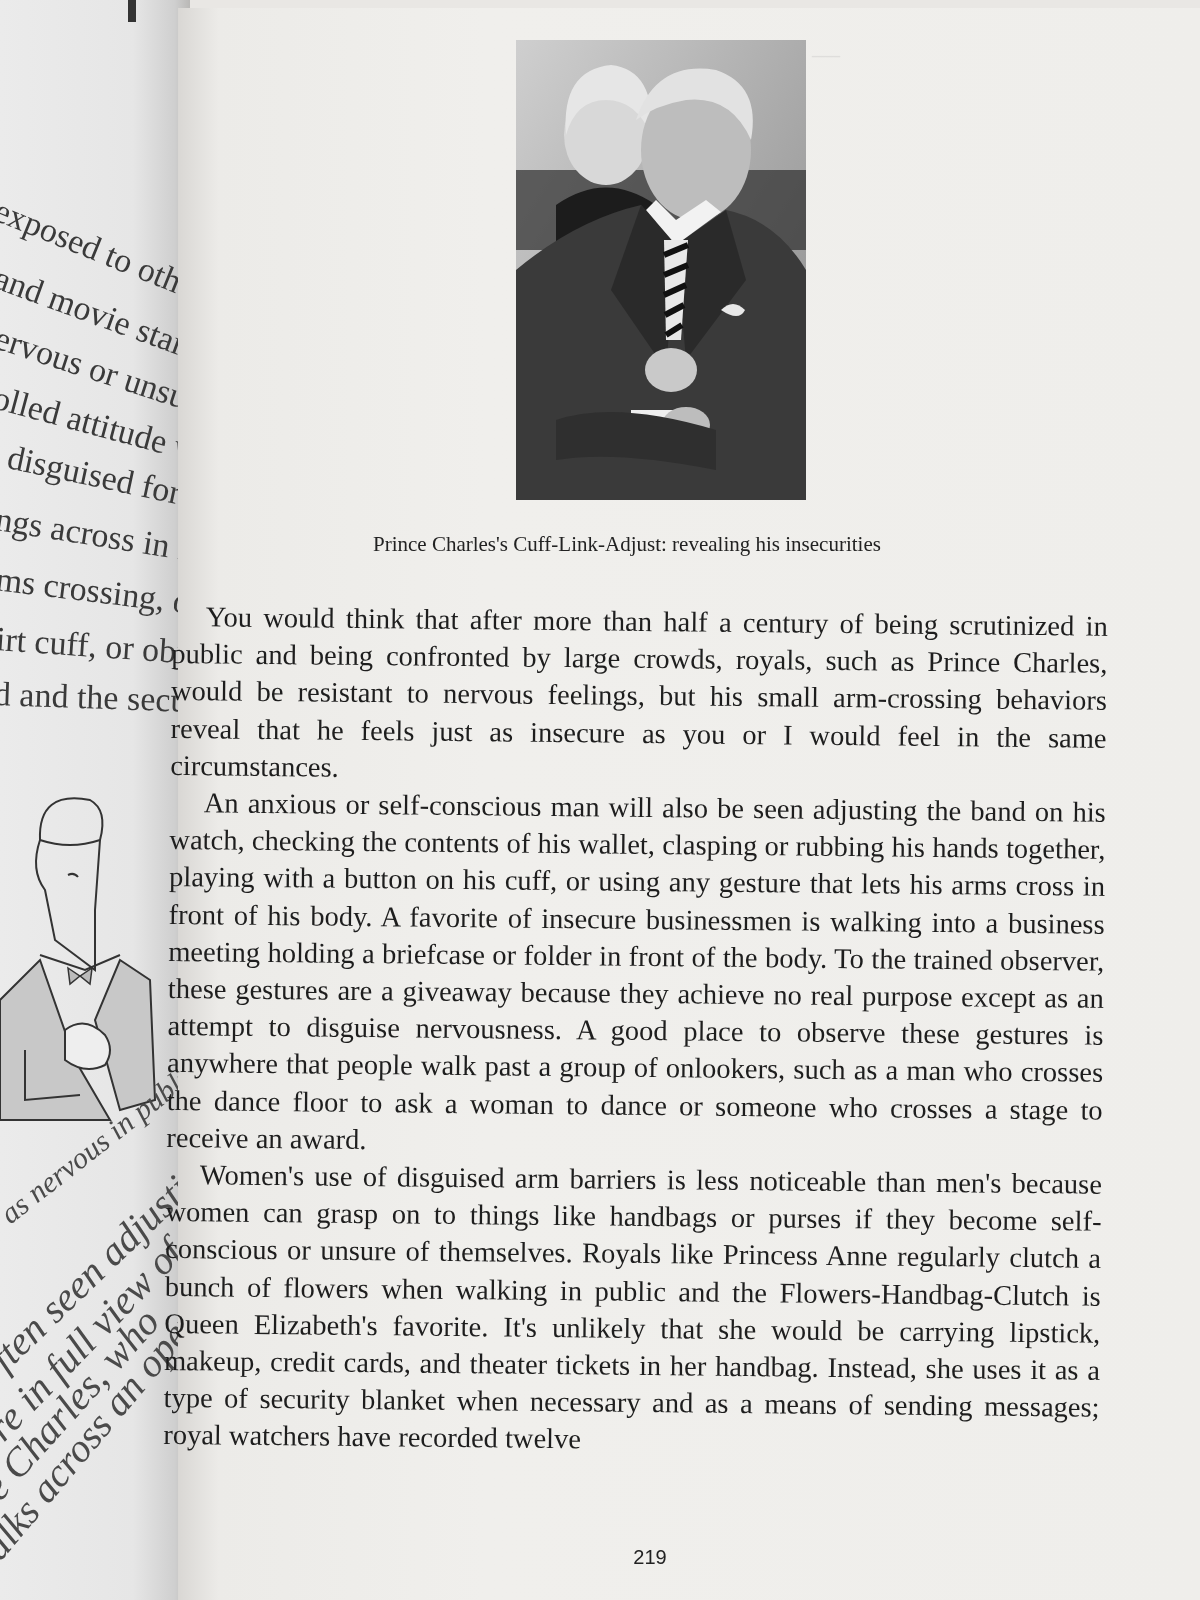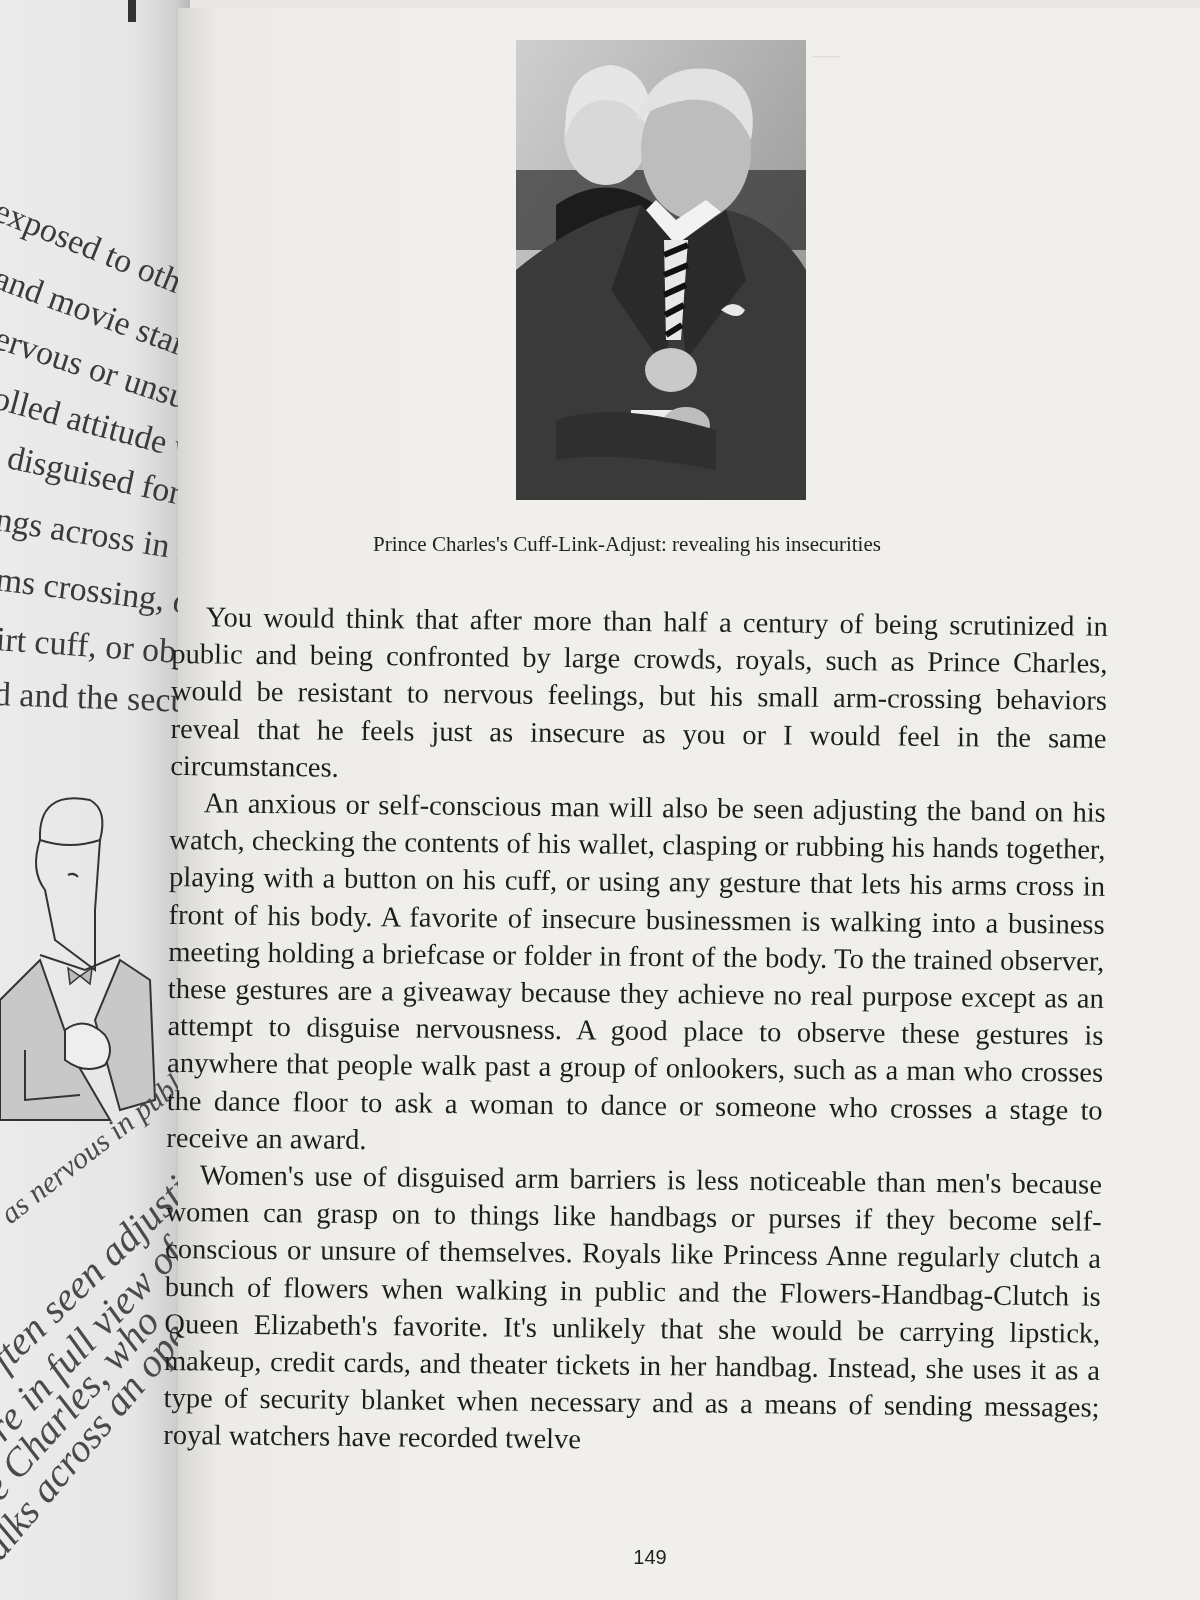--- a/index.html
+++ b/index.html
@@ -128,14 +128,14 @@
   </div>
 
   <div class="caption">Prince Charles's Cuff-Link-Adjust: revealing his insecurities</div>
 
   <div class="body-text">
     <p>You would think that after more than half a century of being scrutinized in public and being confronted by large crowds, royals, such as Prince Charles, would be resistant to nervous feelings, but his small arm-crossing behaviors reveal that he feels just as insecure as you or I would feel in the same circumstances.</p>
     <p>An anxious or self-conscious man will also be seen adjusting the band on his watch, checking the contents of his wallet, clasping or rubbing his hands together, playing with a button on his cuff, or using any gesture that lets his arms cross in front of his body. A favorite of insecure businessmen is walking into a business meeting holding a briefcase or folder in front of the body. To the trained observer, these gestures are a giveaway because they achieve no real purpose except as an attempt to disguise nervousness. A good place to observe these gestures is anywhere that people walk past a group of onlookers, such as a man who crosses the dance floor to ask a woman to dance or someone who crosses a stage to receive an award.</p>
     <p>Women's use of disguised arm barriers is less noticeable than men's because women can grasp on to things like handbags or purses if they become self-conscious or unsure of themselves. Royals like Princess Anne regularly clutch a bunch of flowers when walking in public and the Flowers-Handbag-Clutch is Queen Elizabeth's favorite. It's unlikely that she would be carrying lipstick, makeup, credit cards, and theater tickets in her handbag. Instead, she uses it as a type of security blanket when necessary and as a means of sending messages; royal watchers have recorded twelve</p>
   </div>
 
-  <div class="page-number">149</div>
+  <div class="page-number">219</div>
 </div>
 
 </body></html>

